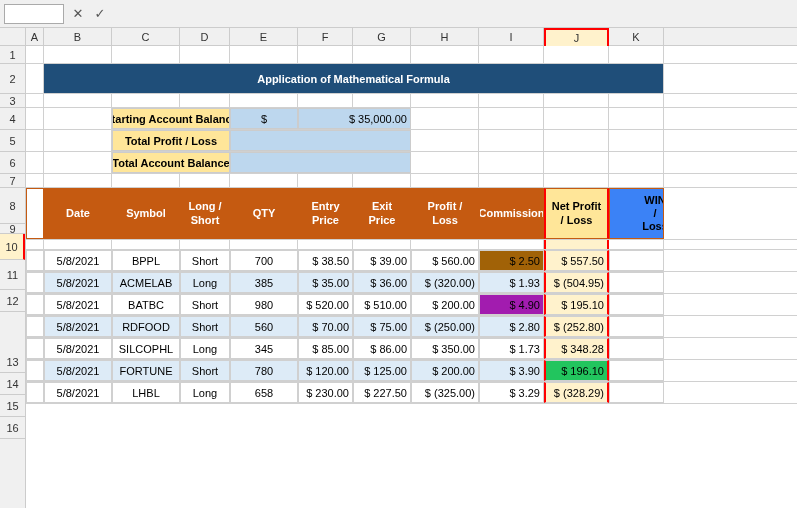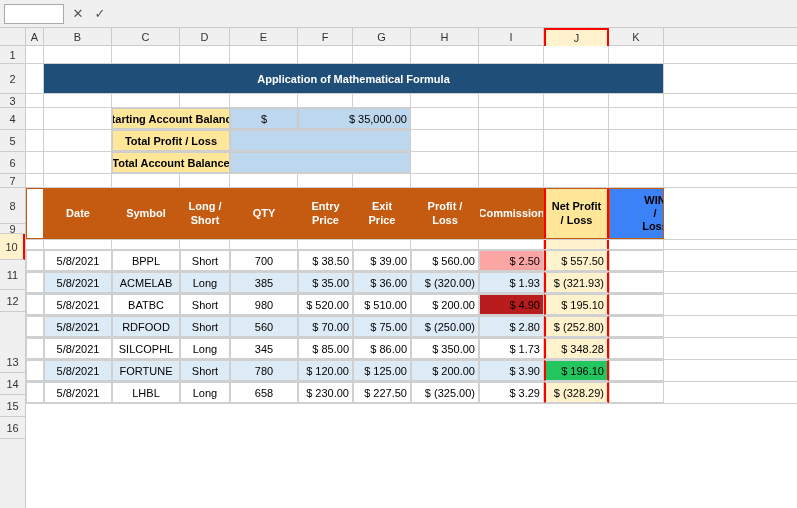--- a/index.html
+++ b/index.html
@@ -295,47 +295,47 @@
       </div>
       <div class="grid-row" style="height: 22px;">
         <div class="cell " style="width: 18px; min-width: 18px; background: rgb(255, 255, 255); justify-content: flex-start; border: 1px solid rgb(208, 208, 208);"></div>
         <div class="cell " style="width: 68px; min-width: 68px; background: rgb(255, 255, 255); justify-content: center; border: 1px solid rgb(208, 208, 208);">5/8/2021</div>
         <div class="cell " style="width: 68px; min-width: 68px; background: rgb(255, 255, 255); justify-content: center; border: 1px solid rgb(208, 208, 208);">BPPL</div>
         <div class="cell " style="width: 50px; min-width: 50px; background: rgb(255, 255, 255); justify-content: center; border: 1px solid rgb(208, 208, 208);">Short</div>
         <div class="cell " style="width: 68px; min-width: 68px; background: rgb(255, 255, 255); justify-content: center; border: 1px solid rgb(208, 208, 208);">700</div>
         <div class="cell " style="width: 55px; min-width: 55px; background: rgb(255, 255, 255); justify-content: flex-end; border: 1px solid rgb(208, 208, 208);">$ 38.50</div>
         <div class="cell " style="width: 58px; min-width: 58px; background: rgb(255, 255, 255); justify-content: flex-end; border: 1px solid rgb(208, 208, 208);">$ 39.00</div>
         <div class="cell " style="width: 68px; min-width: 68px; background: rgb(255, 255, 255); justify-content: flex-end; border: 1px solid rgb(208, 208, 208);">$ 560.00</div>
-        <div class="cell " style="width: 65px; min-width: 65px; background: #fca5a5; justify-content: flex-end; border: 1px solid rgb(208, 208, 208);">$ 2.50</div>
+        <div class="cell " style="width: 65px; min-width: 65px; background: #a16207; justify-content: flex-end; border: 1px solid rgb(208, 208, 208);">$ 2.50</div>
         <div class="cell " style="width: 65px; min-width: 65px; background: rgb(255, 242, 204); justify-content: flex-end; border-width: 1px 2px; border-style: solid; border-color: rgb(208, 208, 208) red; border-image: initial; text-align: right;">$ 557.50</div>
         <div class="cell " style="width: 55px; min-width: 55px; background: rgb(255, 255, 255); justify-content: center; border: 1px solid rgb(208, 208, 208);"></div>
       </div>
       <div class="grid-row" style="height: 22px;">
         <div class="cell " style="width: 18px; min-width: 18px; background: rgb(255, 255, 255); justify-content: flex-start; border: 1px solid rgb(208, 208, 208);"></div>
         <div class="cell " style="width: 68px; min-width: 68px; background: rgb(221, 235, 247); justify-content: center; border: 1px solid rgb(208, 208, 208);">5/8/2021</div>
         <div class="cell " style="width: 68px; min-width: 68px; background: rgb(221, 235, 247); justify-content: center; border: 1px solid rgb(208, 208, 208);">ACMELAB</div>
         <div class="cell " style="width: 50px; min-width: 50px; background: rgb(221, 235, 247); justify-content: center; border: 1px solid rgb(208, 208, 208);">Long</div>
         <div class="cell " style="width: 68px; min-width: 68px; background: rgb(221, 235, 247); justify-content: center; border: 1px solid rgb(208, 208, 208);">385</div>
         <div class="cell " style="width: 55px; min-width: 55px; background: rgb(221, 235, 247); justify-content: flex-end; border: 1px solid rgb(208, 208, 208);">$ 35.00</div>
         <div class="cell " style="width: 58px; min-width: 58px; background: rgb(221, 235, 247); justify-content: flex-end; border: 1px solid rgb(208, 208, 208);">$ 36.00</div>
         <div class="cell " style="width: 68px; min-width: 68px; background: rgb(221, 235, 247); justify-content: flex-end; border: 1px solid rgb(208, 208, 208);">$ (320.00)</div>
         <div class="cell " style="width: 65px; min-width: 65px; background: rgb(221, 235, 247); justify-content: flex-end; border: 1px solid rgb(208, 208, 208);">$ 1.93</div>
-        <div class="cell " style="width: 65px; min-width: 65px; background: rgb(255, 242, 204); justify-content: flex-end; border-width: 1px 2px; border-style: solid; border-color: rgb(208, 208, 208) red; border-image: initial;">$ (321.93)</div>
+        <div class="cell " style="width: 65px; min-width: 65px; background: rgb(255, 242, 204); justify-content: flex-end; border-width: 1px 2px; border-style: solid; border-color: rgb(208, 208, 208) red; border-image: initial;">$ (504.95)</div>
         <div class="cell " style="width: 55px; min-width: 55px; background: rgb(255, 255, 255); justify-content: center; border: 1px solid rgb(208, 208, 208);"></div>
       </div>
       <div class="grid-row" style="height: 22px;">
         <div class="cell " style="width: 18px; min-width: 18px; background: rgb(255, 255, 255); justify-content: flex-start; border: 1px solid rgb(208, 208, 208);"></div>
         <div class="cell " style="width: 68px; min-width: 68px; background: rgb(255, 255, 255); justify-content: center; border: 1px solid rgb(208, 208, 208);">5/8/2021</div>
         <div class="cell " style="width: 68px; min-width: 68px; background: rgb(255, 255, 255); justify-content: center; border: 1px solid rgb(208, 208, 208);">BATBC</div>
         <div class="cell " style="width: 50px; min-width: 50px; background: rgb(255, 255, 255); justify-content: center; border: 1px solid rgb(208, 208, 208);">Short</div>
         <div class="cell " style="width: 68px; min-width: 68px; background: rgb(255, 255, 255); justify-content: center; border: 1px solid rgb(208, 208, 208);">980</div>
         <div class="cell " style="width: 55px; min-width: 55px; background: rgb(255, 255, 255); justify-content: flex-end; border: 1px solid rgb(208, 208, 208);">$ 520.00</div>
         <div class="cell " style="width: 58px; min-width: 58px; background: rgb(255, 255, 255); justify-content: flex-end; border: 1px solid rgb(208, 208, 208);">$ 510.00</div>
         <div class="cell " style="width: 68px; min-width: 68px; background: rgb(255, 255, 255); justify-content: flex-end; border: 1px solid rgb(208, 208, 208);">$ 200.00</div>
-        <div class="cell " style="width: 65px; min-width: 65px; background: #b91c1c; justify-content: flex-end; border: 1px solid rgb(208, 208, 208); padding-left: 44px;">$ 4.90</div>
+        <div class="cell " style="width: 65px; min-width: 65px; background: #a21caf; justify-content: flex-end; border: 1px solid rgb(208, 208, 208); padding-left: 44px;">$ 4.90</div>
         <div class="cell " style="width: 65px; min-width: 65px; background: rgb(255, 242, 204); justify-content: flex-end; border-width: 1px 2px; border-style: solid; border-color: rgb(208, 208, 208) red; border-image: initial;">$ 195.10</div>
         <div class="cell " style="width: 55px; min-width: 55px; background: rgb(255, 255, 255); justify-content: center; border: 1px solid rgb(208, 208, 208);"></div>
       </div>
       <div class="grid-row" style="height: 22px;">
         <div class="cell " style="width: 18px; min-width: 18px; background: rgb(255, 255, 255); justify-content: flex-start; border: 1px solid rgb(208, 208, 208);"></div>
         <div class="cell " style="width: 68px; min-width: 68px; background: rgb(221, 235, 247); justify-content: center; border: 1px solid rgb(208, 208, 208);">5/8/2021</div>
         <div class="cell " style="width: 68px; min-width: 68px; background: rgb(221, 235, 247); justify-content: center; border: 1px solid rgb(208, 208, 208);">RDFOOD</div>
         <div class="cell " style="width: 50px; min-width: 50px; background: rgb(221, 235, 247); justify-content: center; border: 1px solid rgb(208, 208, 208);">Short</div>
         <div class="cell " style="width: 68px; min-width: 68px; background: rgb(221, 235, 247); justify-content: center; border: 1px solid rgb(208, 208, 208);">560</div>
         <div class="cell " style="width: 55px; min-width: 55px; background: rgb(221, 235, 247); justify-content: flex-end; border: 1px solid rgb(208, 208, 208);">$ 70.00</div>

